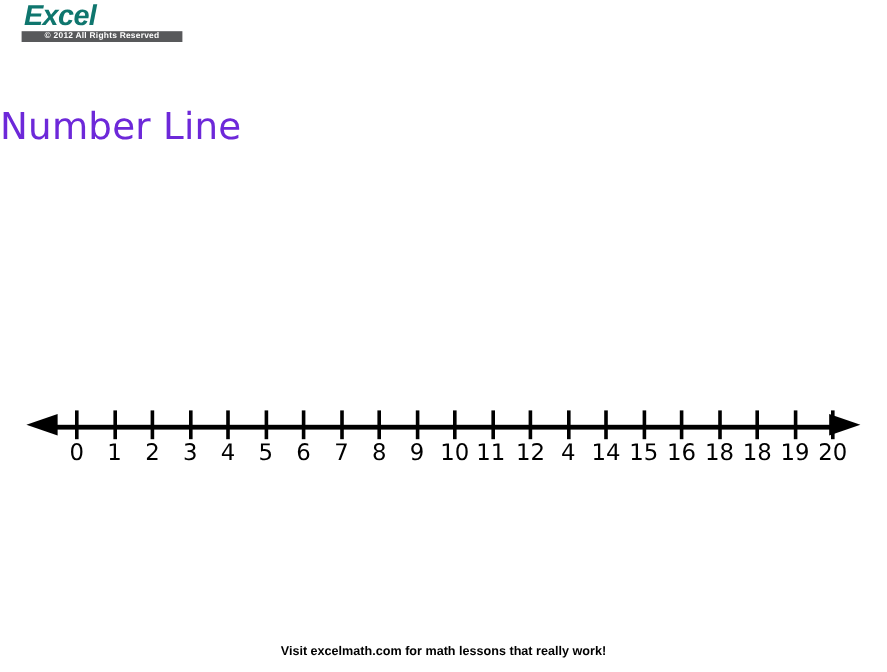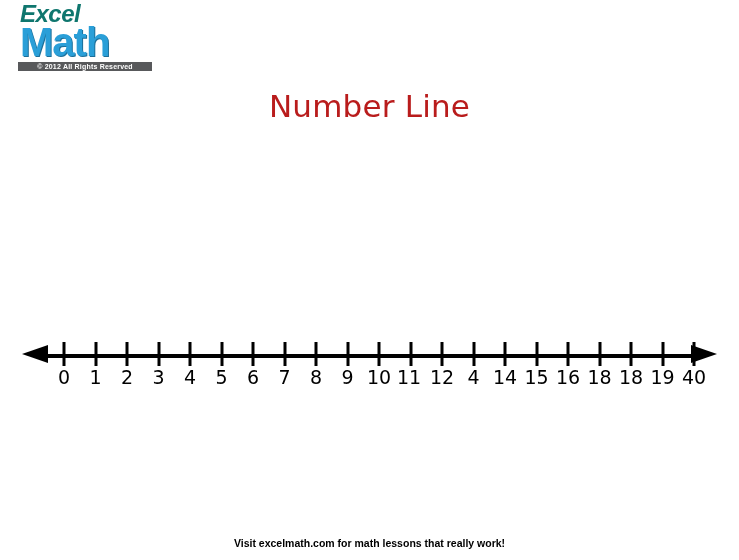--- a/index.html
+++ b/index.html
@@ -54,24 +54,24 @@
     width: 134px;
     box-sizing: border-box;
   }
 
   
   .page-title {
     position: absolute;
     top: 88px;
     left: 0;
     width: 739px;
-    text-align: center;
+    text-align: left;
     font-family: "DejaVu Sans", sans-serif;
     font-size: 31px;
-    color: #b91c1c;
+    color: #6d28d9;
     font-weight: normal;
     letter-spacing: 0.2px;
   }
 
   
   .numberline {
     position: absolute;
     left: 0;
     top: 330px;
     width: 739px;
@@ -150,21 +150,20 @@
     color: #000000;
     line-height: 14px;
   }
   .footer div { white-space: nowrap; }
 </style>
 </head>
 <body>
 
 <div class="logo">
   <div class="logo-excel">Excel</div>
-  <div class="logo-math">Math</div>
   <div class="logo-rights">© 2012 All Rights Reserved</div>
 </div>
 
 <div class="page-title">Number Line</div>
 
 <div class="numberline">
   <div class="nl-axis">
     <div class="nl-arrow-left"></div>
     <div class="nl-bar"></div>
     <div class="nl-arrow-right"></div>
@@ -204,19 +203,19 @@
       <div class="tick-label" style="left: 536.5px;">15</div>
       <div class="tick" style="left: 568px;"></div>
       <div class="tick-label" style="left: 568px;">16</div>
       <div class="tick" style="left: 599.5px;"></div>
       <div class="tick-label" style="left: 599.5px;">18</div>
       <div class="tick" style="left: 631px;"></div>
       <div class="tick-label" style="left: 631px;">18</div>
       <div class="tick" style="left: 662.5px;"></div>
       <div class="tick-label" style="left: 662.5px;">19</div>
       <div class="tick" style="left: 694px;"></div>
-      <div class="tick-label" style="left: 694px;">40</div>
+      <div class="tick-label" style="left: 694px;">20</div>
     </div>
 </div>
 
 <div class="footer">
   <div>Visit excelmath.com for math lessons that really work!</div>
 </div>
 
 </body></html>

